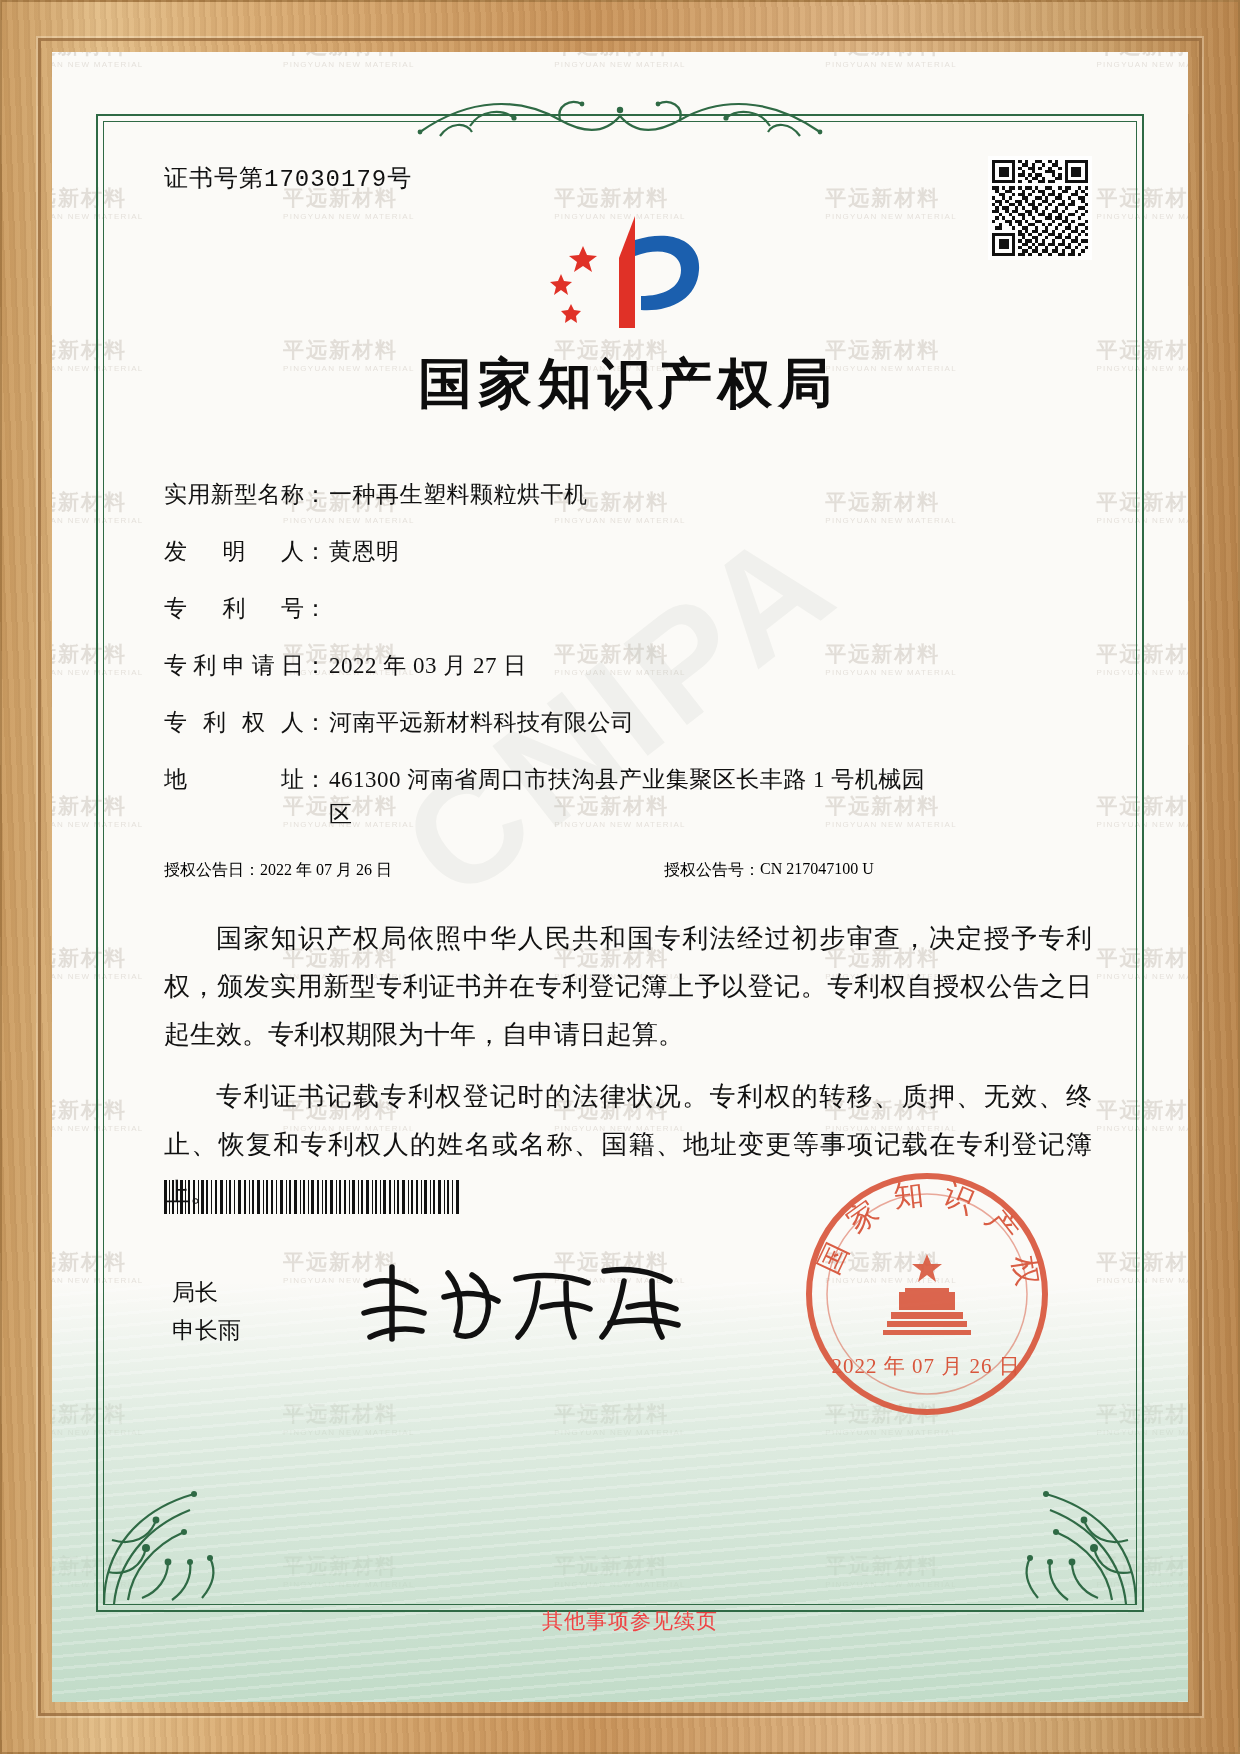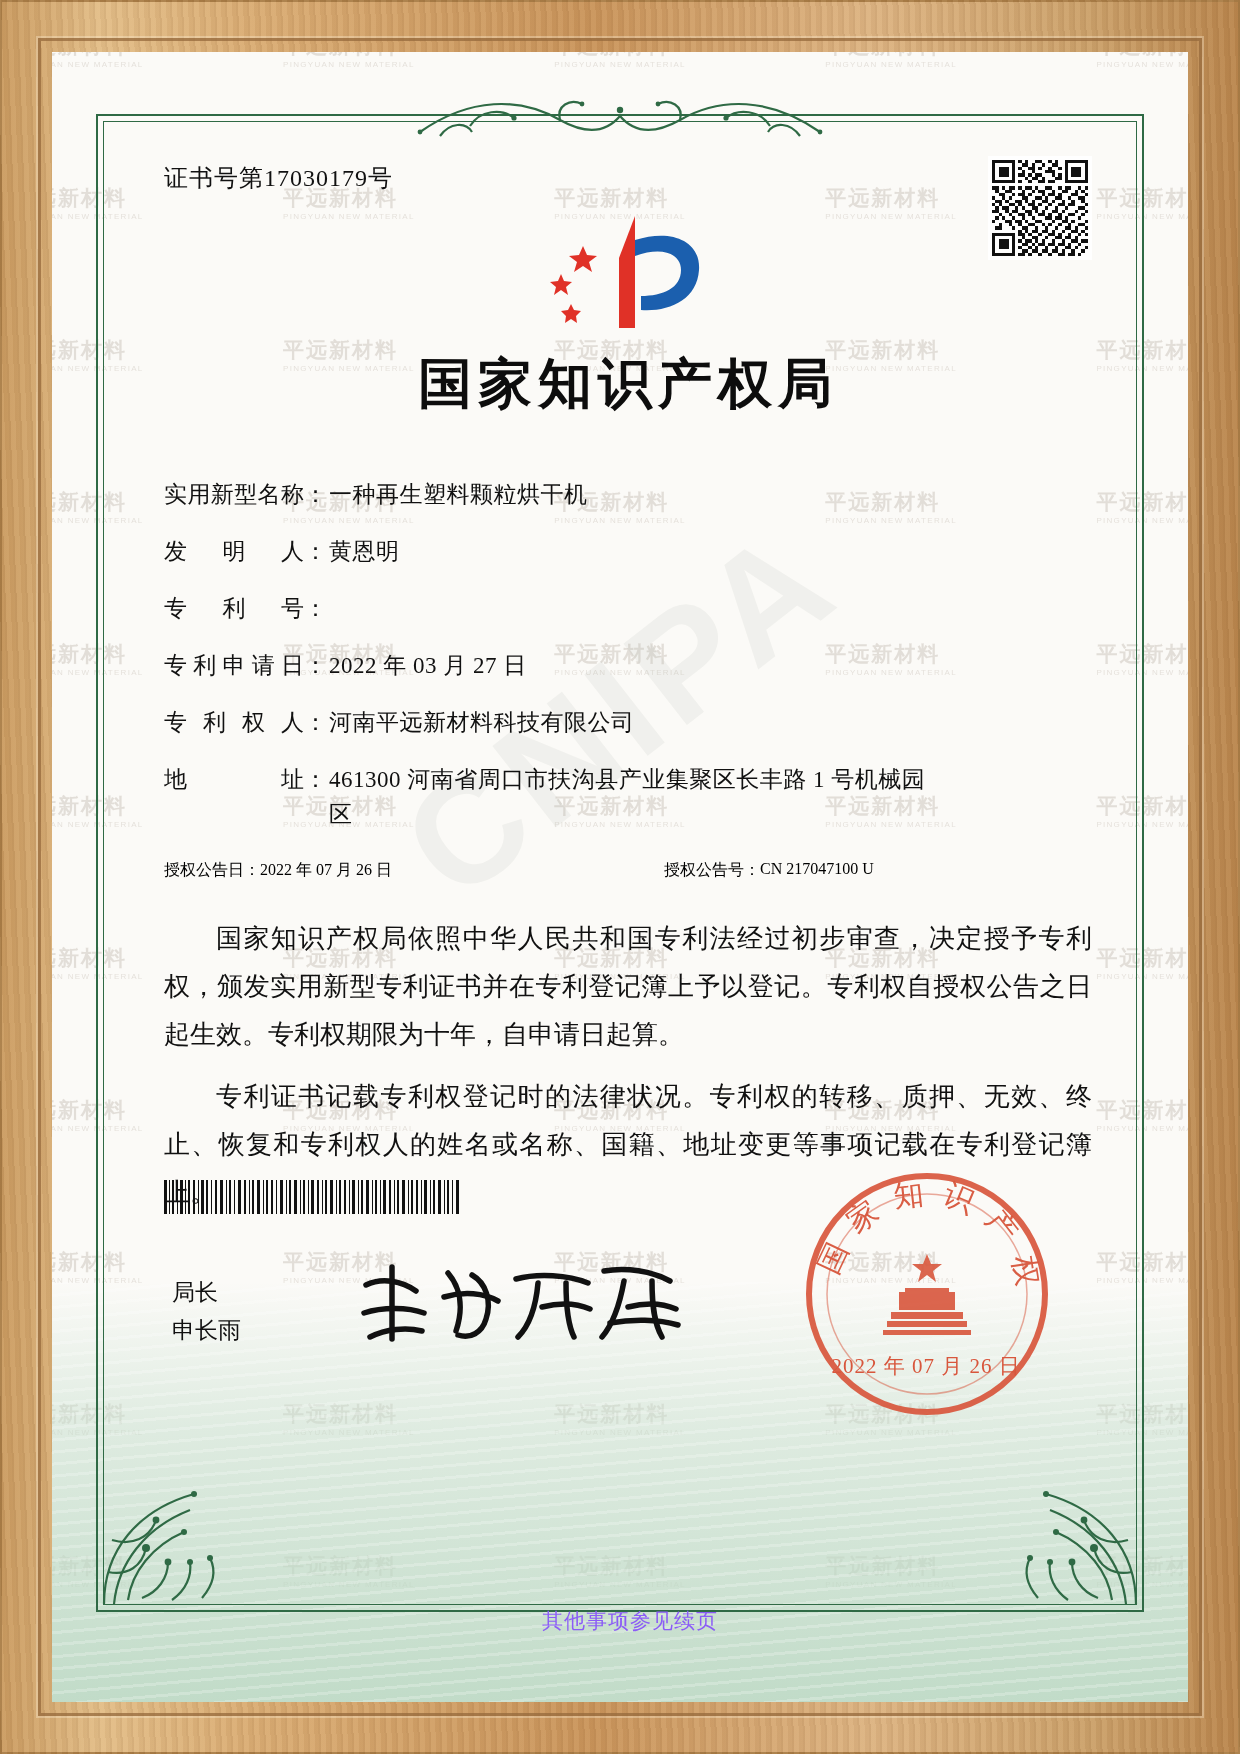--- a/index.html
+++ b/index.html
@@ -76,21 +76,21 @@
   }
   
   .corner{position:absolute;width:150px;height:130px;color:#2f6a45;}
   .c-bl{left:46px;bottom:92px;}
   .c-br{right:46px;bottom:92px;transform:scaleX(-1);}
   .topvine{position:absolute;left:50%;top:40px;transform:translateX(-50%);width:420px;height:60px;color:#2f6a45;}
   
   .content{position:absolute;left:112px;right:96px;top:110px;}
   .certno{
     font-size:24px;color:#111;letter-spacing:1px;
-    font-family:Liberation Serif, serif;
+    font-family:Liberation Mono, monospace;
   }
   .qr{
     position:absolute;right:0;top:-6px;width:104px;height:104px;
     background:#fff;padding:4px;box-sizing:border-box;
   }
   .logo{
     margin:6px auto 0;width:210px;height:140px;position:relative;
   }
   .title{
     text-align:center;font-size:54px;font-weight:700;color:#0d0d0d;
@@ -121,21 +121,21 @@
     position:absolute;right:152px;top:1300px;width:220px;text-align:center;
     color:#d8563c;font-size:21px;letter-spacing:1px;
     font-family:"Liberation Serif",serif;
   }
   .pageno{
     position:absolute;left:0;right:0;top:1452px;text-align:center;
     font-size:21px;color:#111;
   }
   .footnote{
     position:absolute;left:0;right:0;top:1555px;text-align:center;
-    font-size:21px;color:#8b5cf6;letter-spacing:1px;padding-left:20px;
+    font-size:21px;color:#ef4444;letter-spacing:1px;padding-left:20px;
   }
 </style>
 </head>
 <body>
 
 <div class="frame">
   <div class="frame-inner-bevel"></div>
 </div>
 
 <div class="paper">

